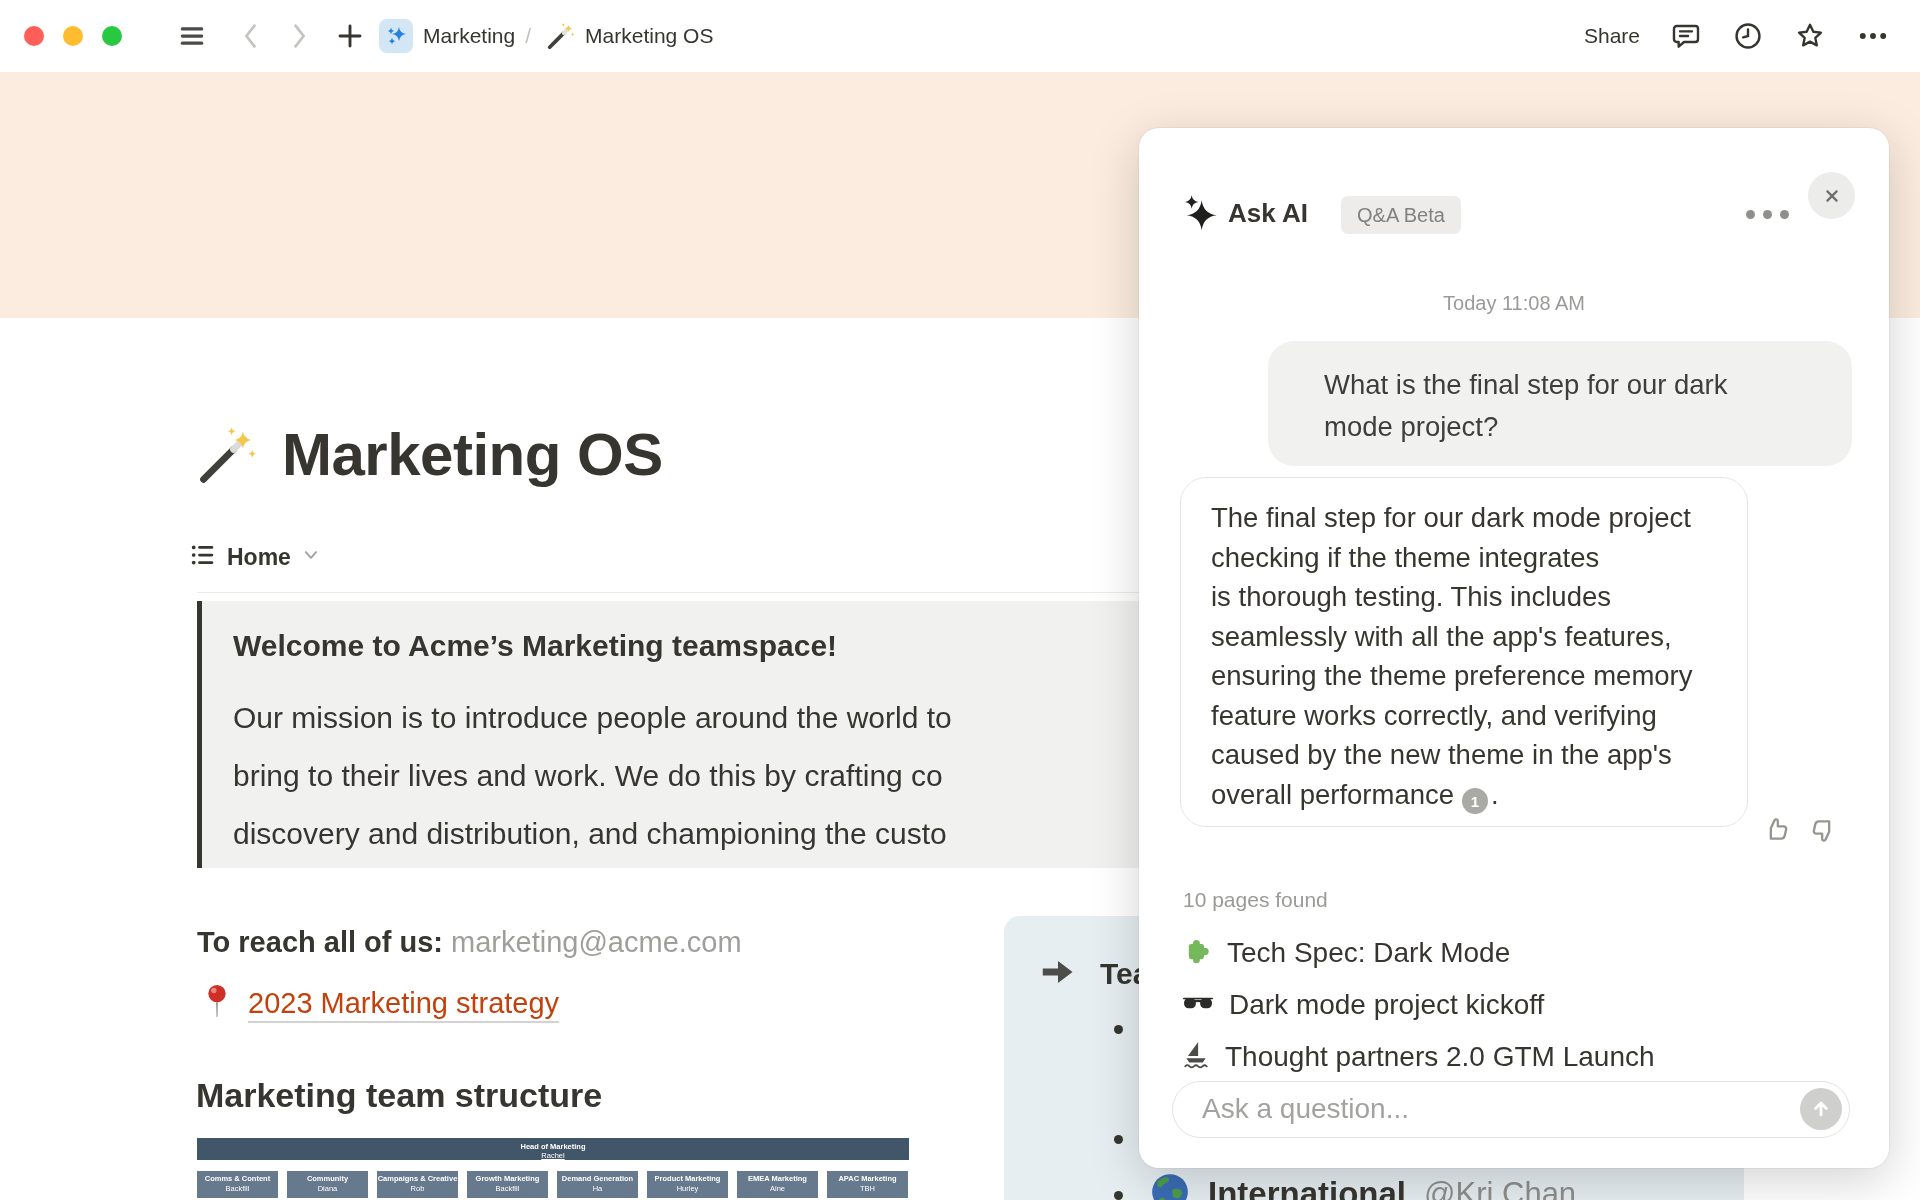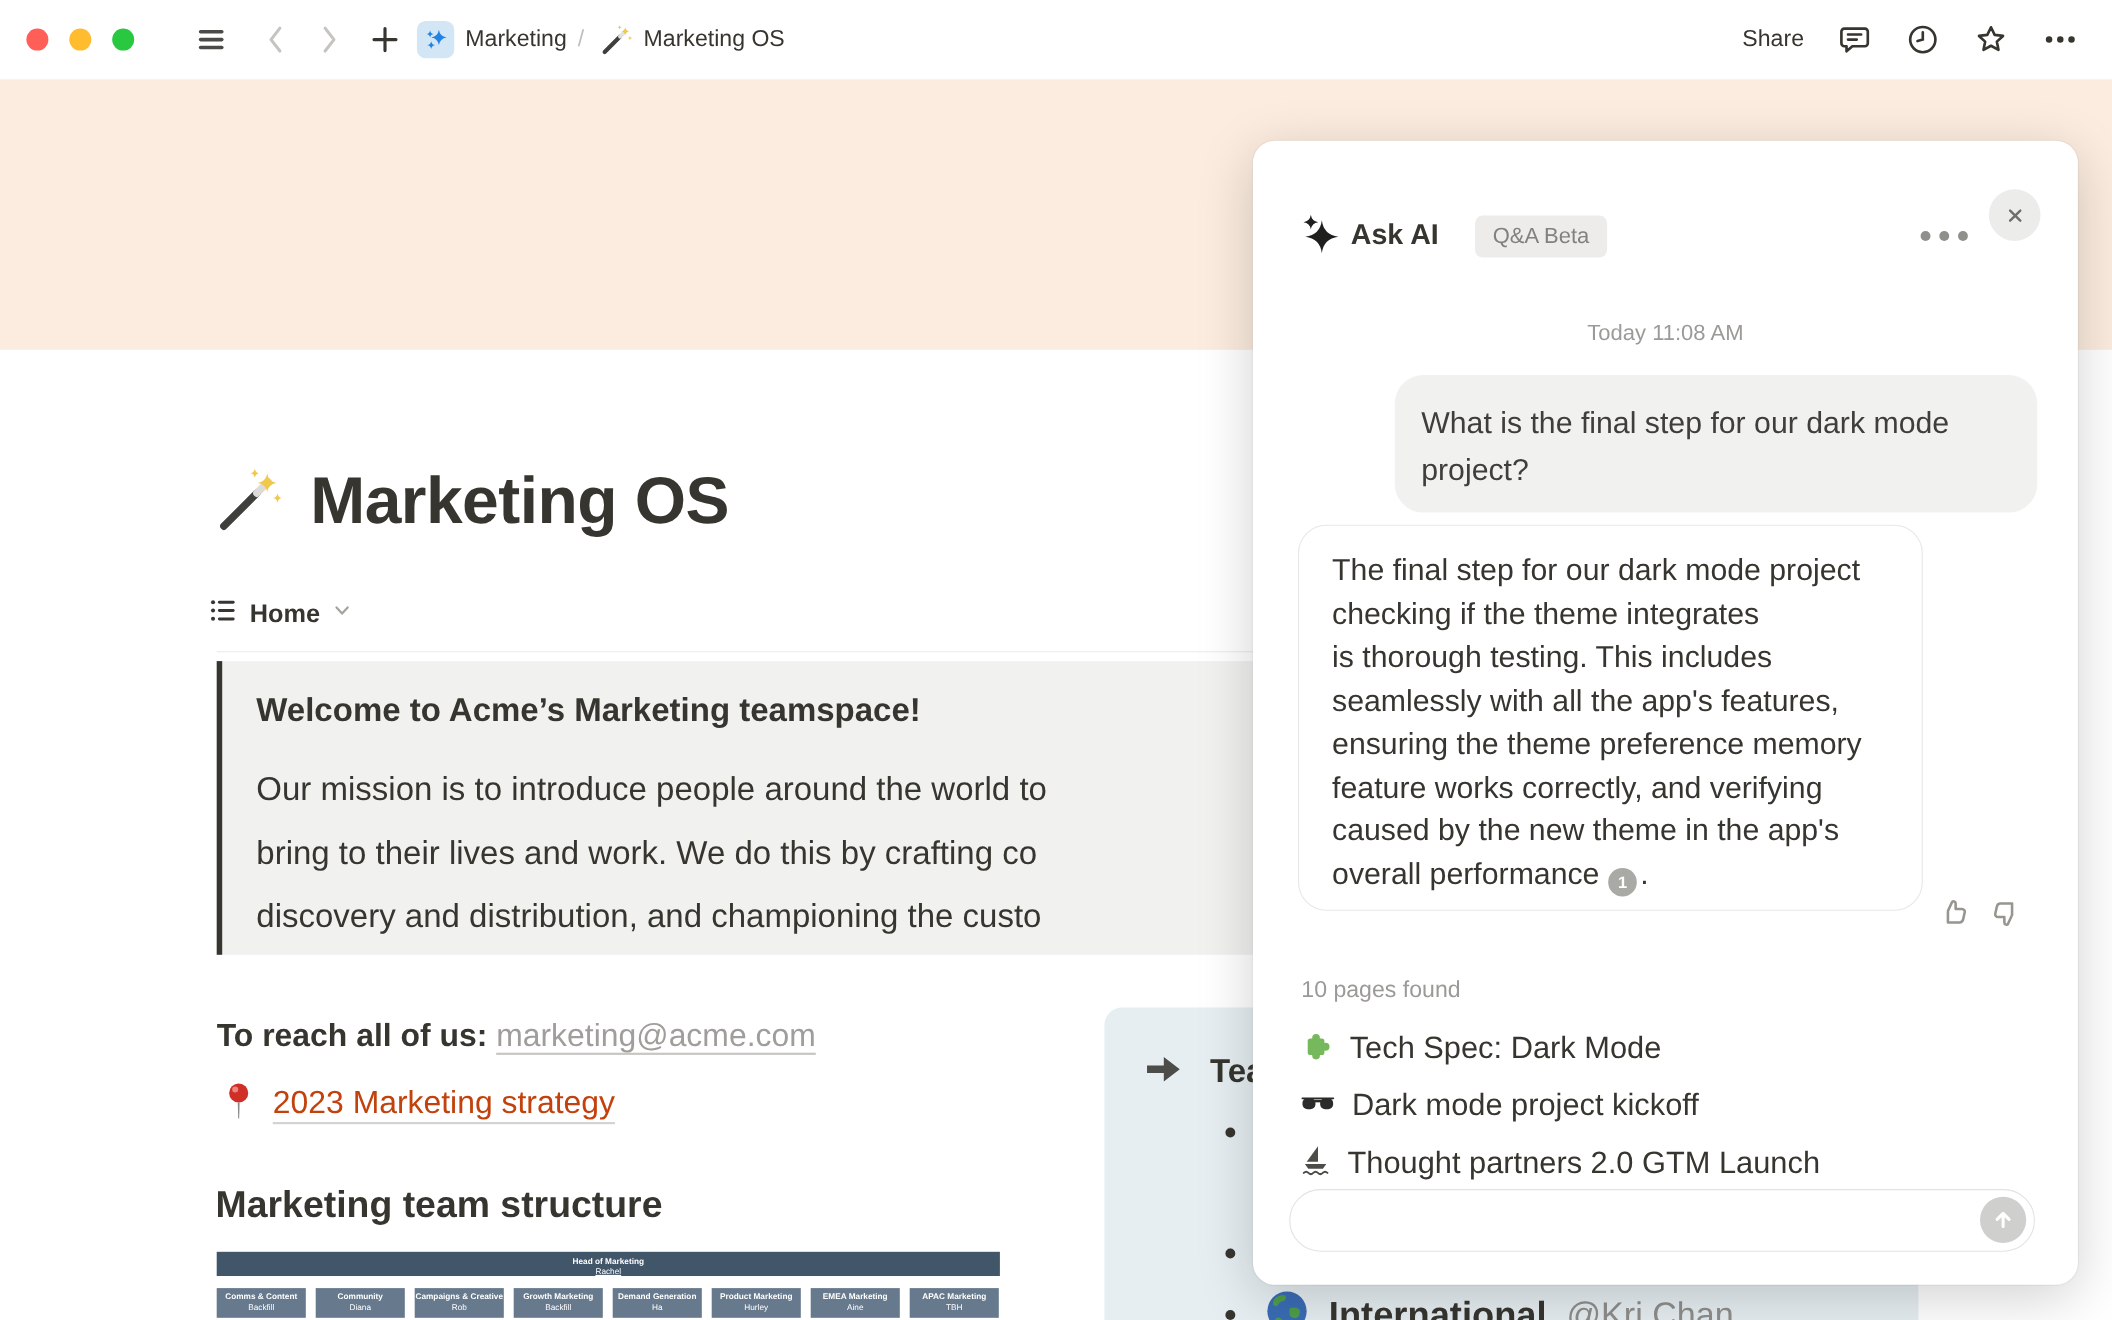--- a/index.html
+++ b/index.html
@@ -29,21 +29,21 @@
   .home-label { font-size:23px; font-weight:700; }
   .divider { position:absolute; left:197px; top:592px; width:1526px; height:1px; background:#ebebe9; }
 
   .callout { position:absolute; left:197px; top:601px; width:1526px; height:267px; background:#f1f1ef;
              border-left:5px solid #37352f; padding:28px 0 0 31px; overflow:hidden; }
   .callout-h { font-size:30px; font-weight:700; margin-bottom:26px; white-space:nowrap; }
   .callout-line { font-size:30px; line-height:58px; white-space:nowrap; }
 
   .contact-row { position:absolute; left:197px; top:926px; font-size:29px; white-space:nowrap; }
   .contact-label { font-weight:700; }
-  .email-link { color:#9f9e9b; text-decoration:underline; text-decoration-color:#c8c6c3;
+  .email-link { color:#9f9e9b; text-decoration-color:#c8c6c3;
                 text-decoration-thickness:1.5px; text-underline-offset:6px; cursor:pointer; }
   .strategy-row { position:absolute; left:204px; top:983px; display:flex; align-items:center; gap:18px; }
   .strategy-link { font-size:29px; color:#c2410c; text-decoration:underline; text-decoration-color:#d5d3d0;
                    text-decoration-thickness:1.5px; text-underline-offset:8px; cursor:pointer; }
   .team-heading { position:absolute; left:196px; top:1076px; font-size:34px; font-weight:700; }
 
   
   .orgchart { position:absolute; left:197px; top:1138px; width:712px; }
   .org-head { width:712px; height:22px; background:#42566a; color:#fff; text-align:center;
               font-size:7.5px; line-height:9px; padding-top:4px; font-weight:700; }
@@ -68,21 +68,21 @@
               border-radius:20px; box-shadow:0 12px 50px rgba(0,0,0,.18), 0 0 0 1px rgba(0,0,0,.04); z-index:10; }
   .ai-title { position:absolute; left:89px; top:70px; font-size:26px; font-weight:700; }
   .ai-badge { position:absolute; left:202px; top:68px; height:38px; line-height:38px; padding:0 16px;
               background:#edecea; border-radius:7px; font-size:20px; color:#82817e; }
   .ai-more { position:absolute; left:607px; top:82px; display:flex; gap:8px; cursor:pointer; }
   .ai-more i { width:9px; height:9px; border-radius:50%; background:#8f8f8c; }
   .ai-close { position:absolute; left:669px; top:44px; width:47px; height:47px; border-radius:50%;
               background:#ececea; display:flex; align-items:center; justify-content:center; cursor:pointer; }
   .ai-time { position:absolute; left:0; top:164px; width:100%; text-align:center; font-size:20px; color:#9b9a97; }
   .q-bubble { position:absolute; left:129px; top:213px; width:584px; background:#f1f1ef; border-radius:26px;
-              padding:23px 24px 18px; font-size:27.5px; line-height:42px; color:#3f3e3c; }
+              padding:23px 56px 18px; font-size:27.5px; line-height:42px; color:#3f3e3c; }
   .a-bubble { position:absolute; left:41px; top:349px; width:568px; background:#fff;
               border:1.5px solid #e7e7e5; border-radius:26px; padding:20px 30px 12px;
               font-size:27.5px; line-height:39.5px; color:#37352f; }
   .a-line { white-space:nowrap; }
   .cite { display:inline-flex; width:26px; height:26px; border-radius:50%; background:#a9a9a6; color:#fff;
           font-size:15px; font-weight:700; align-items:center; justify-content:center;
           vertical-align:-3px; margin:0 3px 0 8px; cursor:pointer; }
   .thumbs { position:absolute; left:622px; top:686px; display:flex; gap:14px; }
   .thumbs svg { cursor:pointer; }
   .pages-found { position:absolute; left:44px; top:760px; font-size:21px; color:#9b9a97; }
@@ -390,20 +390,21 @@
               <path d="M14 1 L14 14 L4.5 14 Z"></path>
               <path d="M3 16 h18 l-2.8 4 H5.8 Z"></path>
             </g>
             <path d="M2 23.5 q2-2 4 0 t4 0 t4 0 t4 0 t4 0" fill="none" stroke="#4c4c49" stroke-width="1.6" stroke-linecap="round"></path>
           </svg>
       </span>
       <span class="lbl">Thought partners 2.0 GTM Launch</span>
     </div>
 
     <div class="ai-inputwrap">
+      <input class="ai-input" type="text" placeholder="Ask a question..." style="">
       <span class="send-btn">
         <svg width="26" height="26" viewBox="0 0 24 24">
             <path d="M12 17.5 V7 M7 11.5 l5-5 5 5" fill="none" stroke="#fff" stroke-width="2.6" stroke-linecap="round" stroke-linejoin="round"></path>
           </svg>
       </span>
     </div>
   </div>
 
 </div>
 

